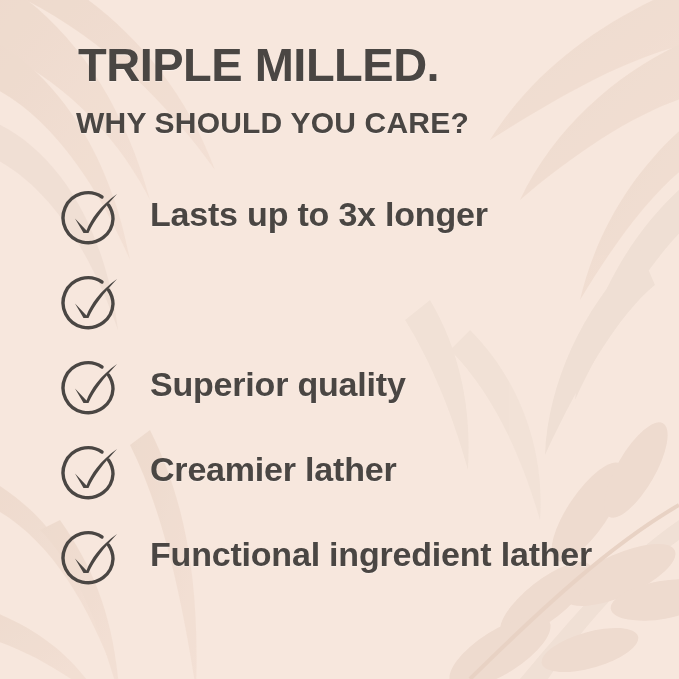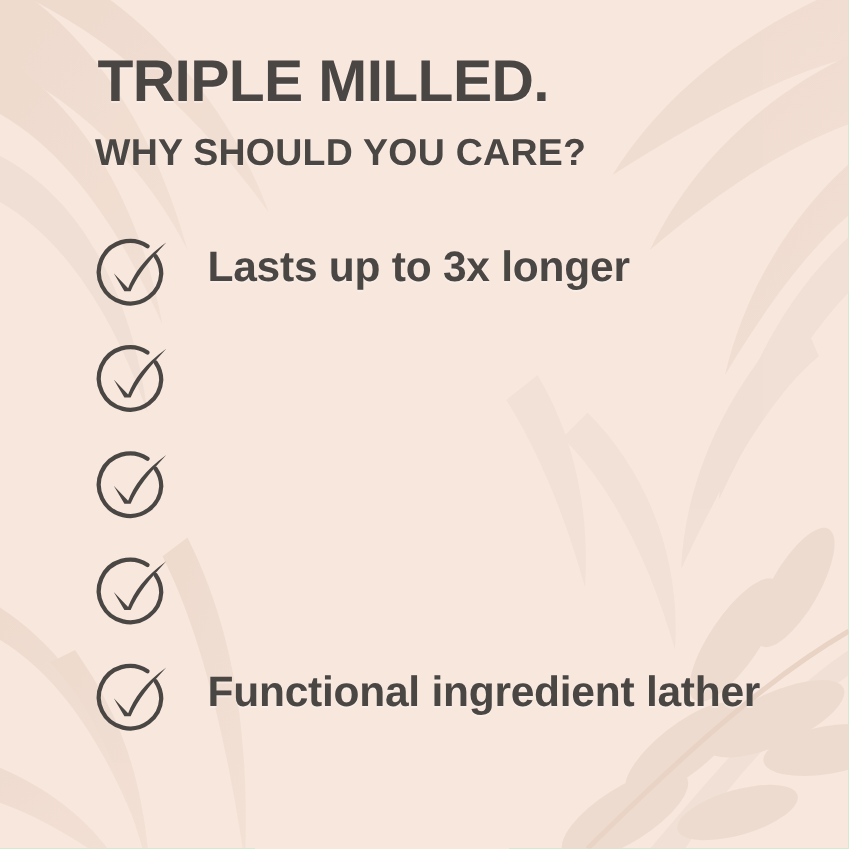--- a/index.html
+++ b/index.html
@@ -11,21 +11,21 @@
     height: 679px;
     overflow: hidden;
     font-family: "Liberation Sans", sans-serif;
     background: #f7e7dd;
   }
 
   #poster {
     position: relative;
     width: 679px;
     height: 679px;
-    background: #86efac;
+    background: #fca5a5;
     overflow: hidden;
   }
 
   
   #bg-texture {
     position: absolute;
     inset: 0;
     width: 679px;
     height: 679px;
     z-index: 0;
@@ -60,21 +60,21 @@
     font-weight: bold;
     letter-spacing: 0.2px;
     color: #4a4643;
     line-height: 1;
     white-space: nowrap;
     text-shadow: 0 1px 0 rgba(255,255,255,0.35);
   }
 
   #benefit-list {
     position: absolute;
-    left: 74px;
+    left: 58px;
     top: 186px;
     width: 570px;
   }
 
   .benefit-row {
     display: flex;
     align-items: flex-start;
     margin-bottom: 21px;
     min-height: 64px;
   }
@@ -180,27 +180,29 @@
           <path d="M44 11 A25 25 0 1 0 55 33 A25 25 0 0 0 50.5 19" fill="none" stroke="#4a4643" stroke-width="3.4" stroke-linecap="round"></path>
           <path d="M17 32.5 L28.5 44.5 C33 33 42 20 59 8 C46 22 36 34 30.5 47 L25.5 47 Z" fill="#4a4643"></path>
         </svg>
       </div>
 
       <div class="benefit-row">
         <svg class="check-icon" viewBox="0 0 64 64" aria-hidden="true">
           <path d="M44 11 A25 25 0 1 0 55 33 A25 25 0 0 0 50.5 19" fill="none" stroke="#4a4643" stroke-width="3.4" stroke-linecap="round"></path>
           <path d="M17 32.5 L28.5 44.5 C33 33 42 20 59 8 C46 22 36 34 30.5 47 L25.5 47 Z" fill="#4a4643"></path>
         </svg>
-      </div>
-
-      <div class="benefit-row">
-        <svg class="check-icon" viewBox="0 0 64 64" aria-hidden="true">
-          <path d="M44 11 A25 25 0 1 0 55 33 A25 25 0 0 0 50.5 19" fill="none" stroke="#4a4643" stroke-width="3.4" stroke-linecap="round"></path>
-          <path d="M17 32.5 L28.5 44.5 C33 33 42 20 59 8 C46 22 36 34 30.5 47 L25.5 47 Z" fill="#4a4643"></path>
-        </svg>
+        <div class="benefit-text">Superior quality</div>
+      </div>
+
+      <div class="benefit-row">
+        <svg class="check-icon" viewBox="0 0 64 64" aria-hidden="true">
+          <path d="M44 11 A25 25 0 1 0 55 33 A25 25 0 0 0 50.5 19" fill="none" stroke="#4a4643" stroke-width="3.4" stroke-linecap="round"></path>
+          <path d="M17 32.5 L28.5 44.5 C33 33 42 20 59 8 C46 22 36 34 30.5 47 L25.5 47 Z" fill="#4a4643"></path>
+        </svg>
+        <div class="benefit-text">Creamier lather</div>
       </div>
 
       <div class="benefit-row">
         <svg class="check-icon" viewBox="0 0 64 64" aria-hidden="true">
           <path d="M44 11 A25 25 0 1 0 55 33 A25 25 0 0 0 50.5 19" fill="none" stroke="#4a4643" stroke-width="3.4" stroke-linecap="round"></path>
           <path d="M17 32.5 L28.5 44.5 C33 33 42 20 59 8 C46 22 36 34 30.5 47 L25.5 47 Z" fill="#4a4643"></path>
         </svg>
         <div class="benefit-text">Functional ingredient lather</div>
       </div>
 

